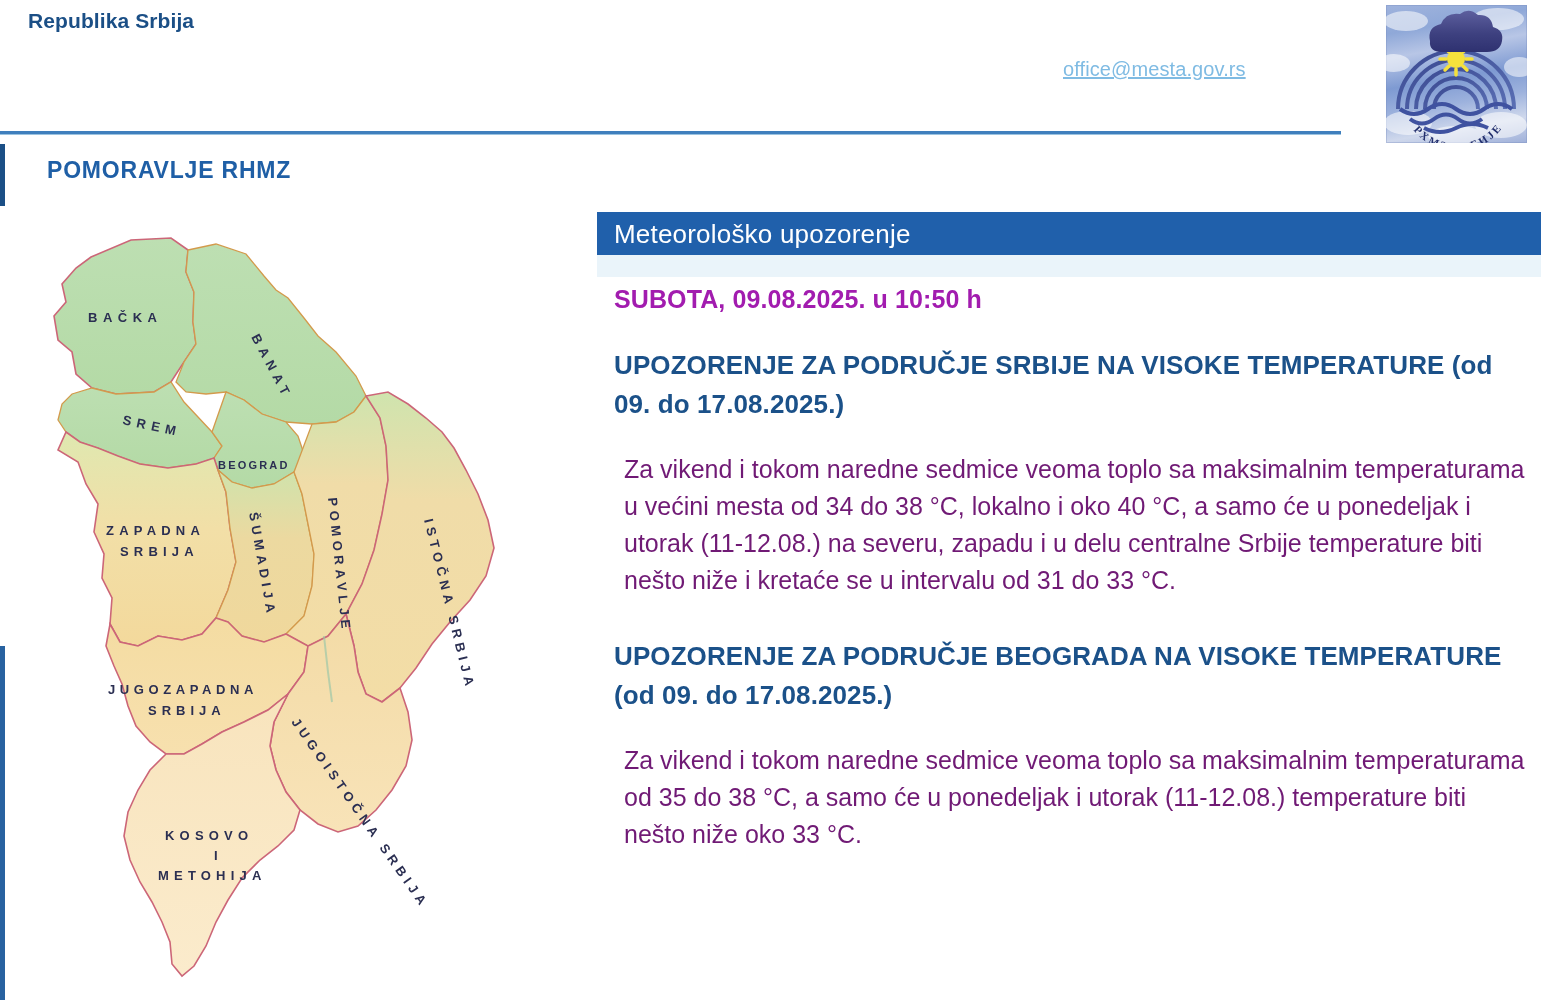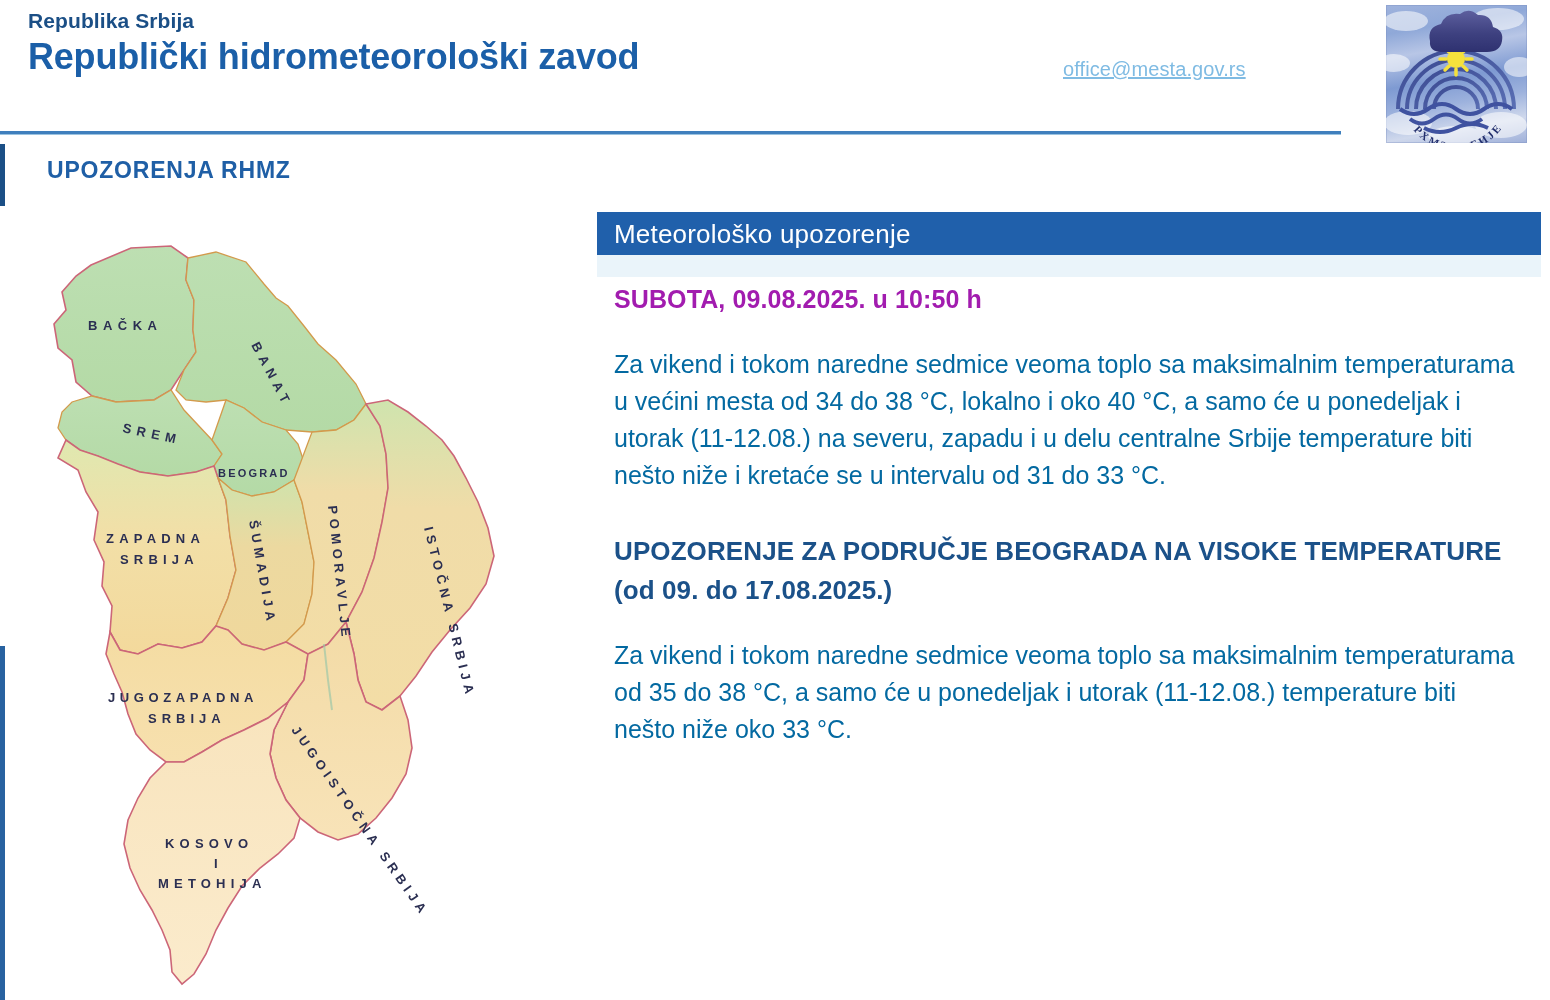--- a/index.html
+++ b/index.html
@@ -122,21 +122,21 @@
     font-weight: bold;
     color: #1f5fa6;
     letter-spacing: 0.8px;
     white-space: nowrap;
   }
 
   
   .map-wrap {
     position: absolute;
     left: 36px;
-    top: 240px;
+    top: 232px;
     width: 530px;
     height: 760px;
   }
   .map-wrap svg { display: block; }
 
   
   .panel {
     position: absolute;
     left: 597px;
     top: 212px;
@@ -185,35 +185,34 @@
     font-size: 26px;
     font-weight: bold;
     color: #1b5189;
     line-height: 39px;
     letter-spacing: 0.1px;
     margin: 0 0 27px 0;
     max-width: 890px;
   }
   .warn-body {
     font-size: 25px;
-    color: #0369a1;
+    color: #701a75;
     line-height: 37px;
-    margin: 0 0 38px 0;
+    margin: 0 0 38px 10px;
     max-width: 905px;
   }
   .warn-body.last { margin-bottom: 0; }
 </style>
 </head>
 <body>
 
 <div class="header">
 
   <div class="header-text-block">
     <div class="org-country">Republika Srbija</div>
-    <div class="org-name">Republički hidrometeorološki zavod</div>
   </div>
 
   <a class="header-email" href="#">office@mesta.gov.rs</a>
 
   <div class="header-rule"></div>
   <div class="header-rule-thin"></div>
 
   <div class="logo">
     <svg width="141" height="138" viewBox="0 0 141 138">
       <defs>
@@ -272,21 +271,21 @@
       <text font-family="'Liberation Serif', serif" font-size="11" font-weight="bold" fill="#23306e" letter-spacing="2.5">
         <textPath href="#capArc" startOffset="14%">РХМЗ СРБИЈЕ</textPath>
       </text>
     </svg>
   </div>
 </div>
 
 <div class="left-bar-top"></div>
 <div class="left-bar-bottom"></div>
 
-<div class="section-title">UPOZORENJA RHMZ</div>
+<div class="section-title">POMORAVLJE RHMZ</div>
 
 <div class="map-wrap">
   <svg width="530" height="760" viewBox="0 0 530 760">
     <defs>
       <linearGradient id="gN" x1="0" y1="0" x2="0" y2="1">
         <stop offset="0%" stop-color="#bddfb2"></stop>
           <stop offset="100%" stop-color="#b4daa6"></stop>
       </linearGradient>
       <linearGradient id="gW" x1="0" y1="0" x2="0" y2="1">
         <stop offset="0%" stop-color="#dfe8b0"></stop>
@@ -407,19 +406,20 @@
 
   <div class="panel-banner">
     <div class="panel-banner-label">Meteorološko upozorenje</div>
   </div>
   <div class="panel-subbar"></div>
 
   <div class="panel-body">
 
     <div class="issue-time">SUBOTA, 09.08.2025. u 10:50 h</div>
 
+    <div class="warn-heading">UPOZORENJE ZA PODRUČJE SRBIJE NA VISOKE TEMPERATURE (od 09. do 17.08.2025.)</div>
     <div class="warn-body">Za vikend i tokom naredne sedmice veoma toplo sa maksimalnim temperaturama u većini mesta od 34 do 38 °C, lokalno i oko 40 °C, a samo će u ponedeljak i utorak (11-12.08.) na severu, zapadu i u delu centralne Srbije temperature biti nešto niže i kretaće se u intervalu od 31 do 33 °C.</div>
 
     <div class="warn-heading">UPOZORENJE ZA PODRUČJE BEOGRADA NA VISOKE TEMPERATURE (od 09. do 17.08.2025.)</div>
     <div class="warn-body last">Za vikend i tokom naredne sedmice veoma toplo sa maksimalnim temperaturama od 35 do 38 °C, a samo će u ponedeljak i utorak (11-12.08.) temperature biti nešto niže oko 33 °C.</div>
 
   </div>
 </div>
 
 </body></html>

